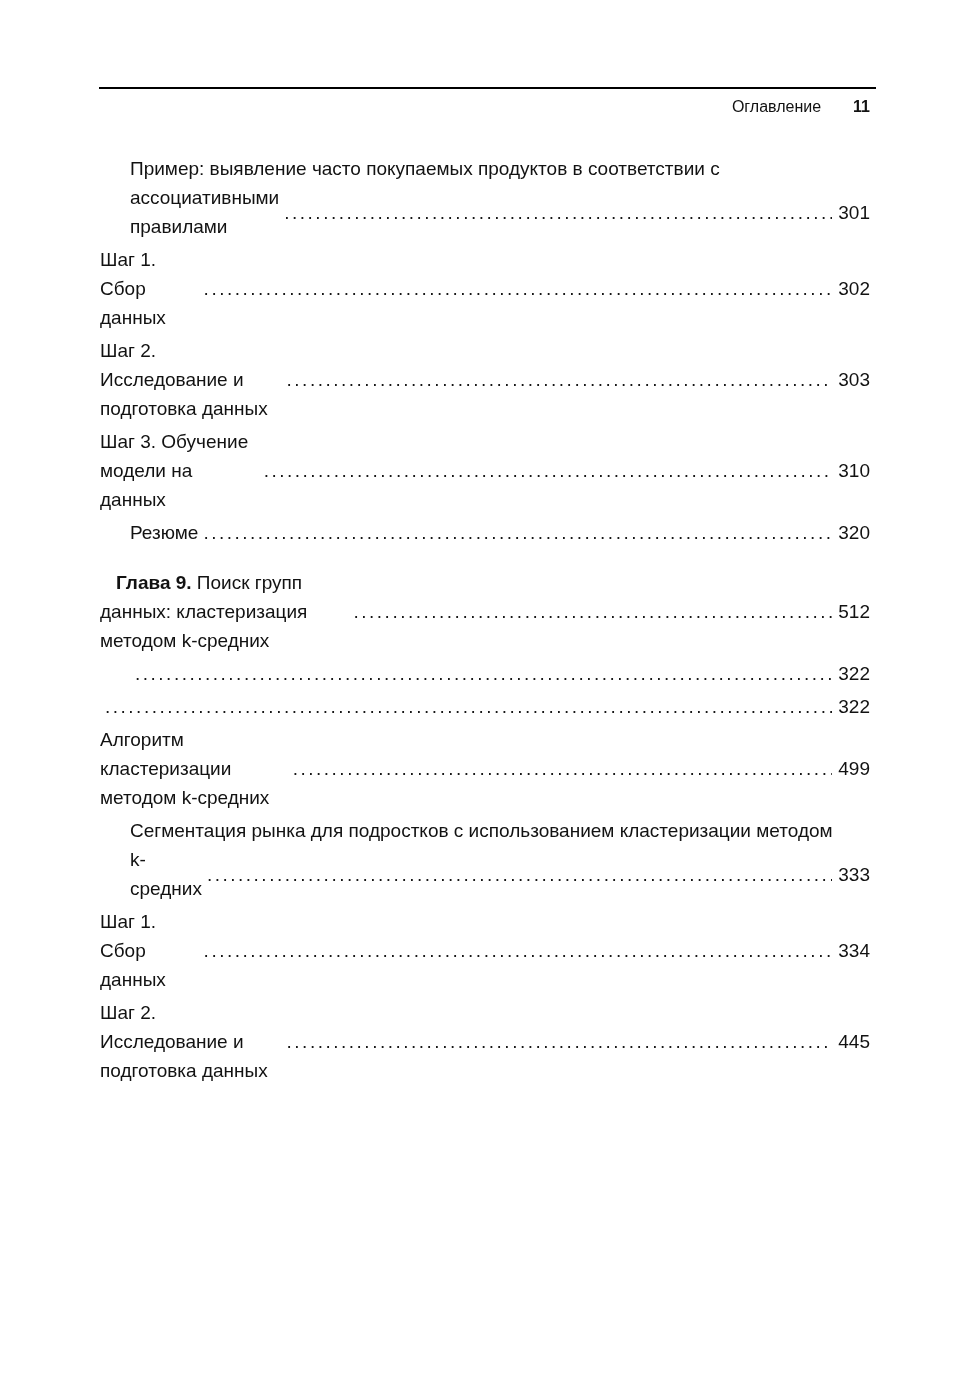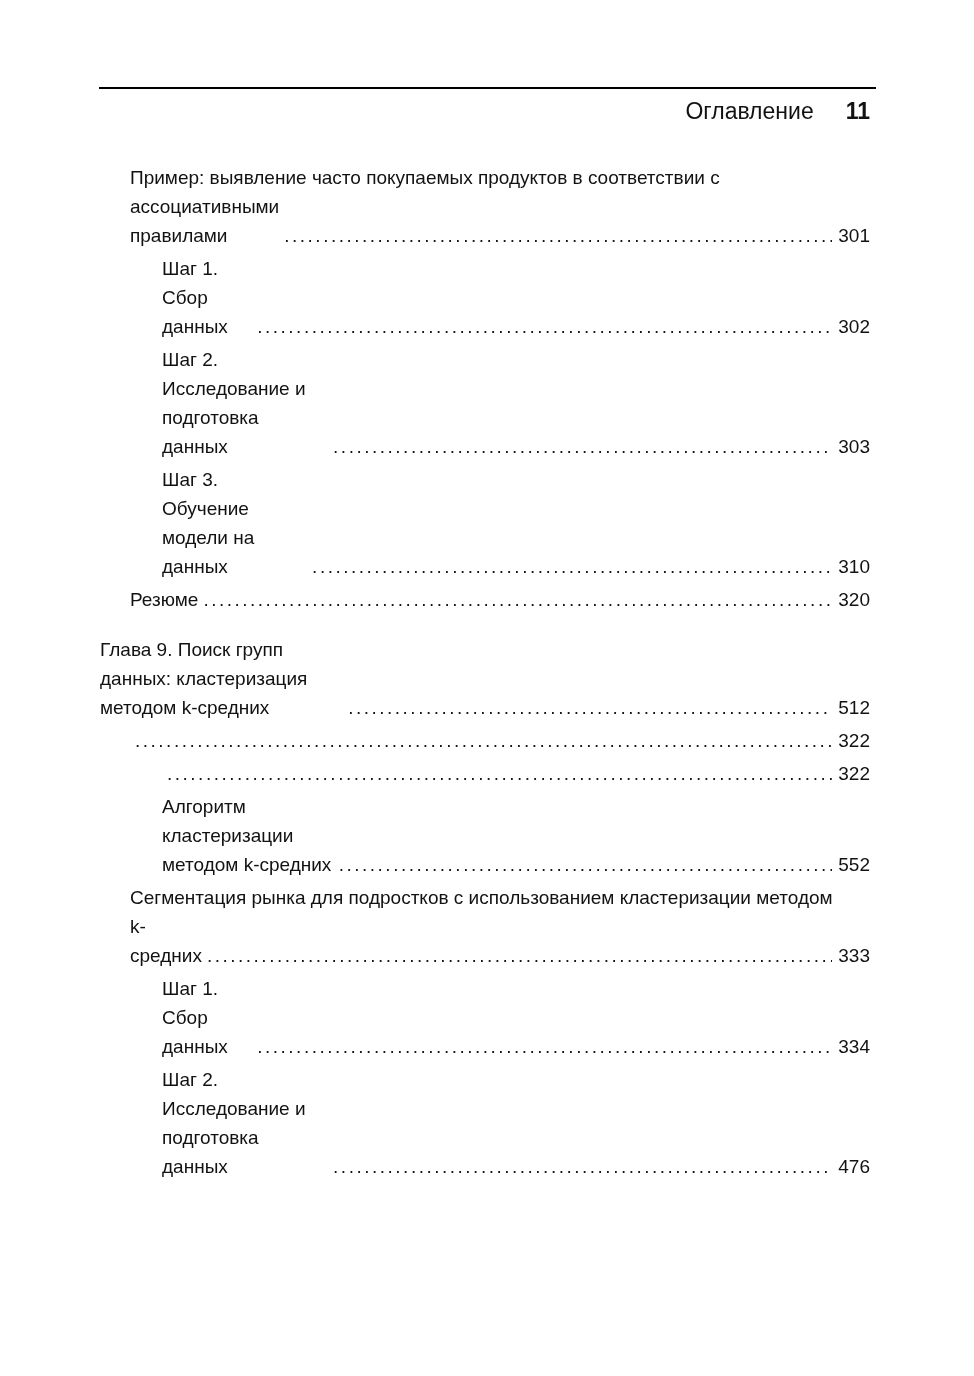--- a/index.html
+++ b/index.html
@@ -15,36 +15,36 @@
   .rule {
     margin: 87px 98px 0 99px;
     border-top: 2px solid #000;
   }
   .header-row {
     display: flex;
     justify-content: flex-end;
     align-items: baseline;
     margin: 9px 104px 0 0;
     gap: 32px;
-    font-size: 23px;
+    font-size: 16px;
   }
   .header-title { font-weight: normal; }
   .header-page { font-weight: bold; }
   .toc {
     margin: 38px 104px 0 100px;
     font-size: 19px;
   }
   .entry { margin-bottom: 4px; }
   .entry.gap { margin-top: 21px; }
   .entry .line { line-height: 29px; }
-  .entry .line.last { display: flex; align-items: flex-end; }
+  .entry .line.last { display: flex; align-items: center; }
   .entry.level1 { margin-left: 30px; }
-  .entry.level2 { margin-left: 62px; }
+  .entry.level2 { }
   .title { white-space: pre-wrap; }
-  .title b { font-weight: normal; }
+  .title b { font-weight: bold; margin-left: 16px; }
   .leader {
     flex: 1 1 auto;
     overflow: hidden;
     white-space: nowrap;
     margin: 0 6px 0 5px;
     min-width: 18px;
   }
   .leader::after {
     content: "..................................................................................................................................................";
     letter-spacing: 2.5px;
@@ -115,21 +115,21 @@
     <div class="entry level2">
       <div class="line last">
         <span class="leader"></span>
         <span class="page-num">322</span>
       </div>
     </div>
     <div class="entry level2">
       <div class="line last">
         <span class="title">Алгоритм кластеризации методом k-средних</span>
         <span class="leader"></span>
-        <span class="page-num">552</span>
+        <span class="page-num">499</span>
       </div>
     </div>
     <div class="entry level1">
       <div class="line"><span class="title">Сегментация рынка для подростков с использованием кластеризации методом</span></div>
       <div class="line last">
         <span class="title">k-средних</span>
         <span class="leader"></span>
         <span class="page-num">333</span>
       </div>
     </div>
@@ -137,16 +137,16 @@
       <div class="line last">
         <span class="title">Шаг 1. Сбор данных</span>
         <span class="leader"></span>
         <span class="page-num">334</span>
       </div>
     </div>
     <div class="entry level2">
       <div class="line last">
         <span class="title">Шаг 2. Исследование и подготовка данных</span>
         <span class="leader"></span>
-        <span class="page-num">476</span>
+        <span class="page-num">445</span>
       </div>
     </div>
   </div>
 
 </body></html>

